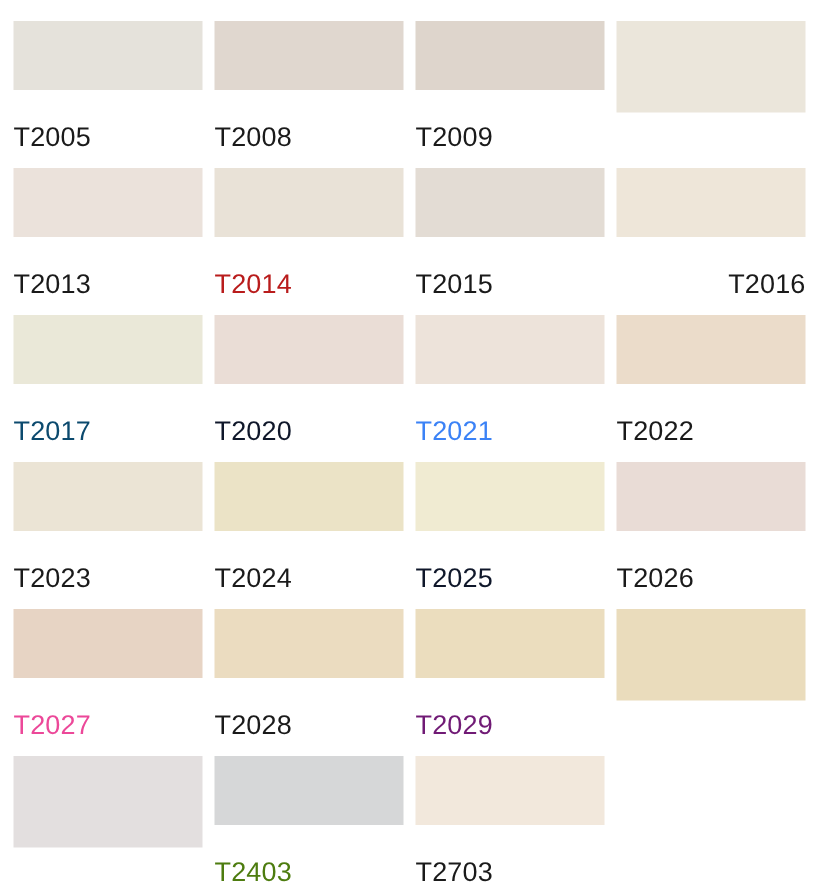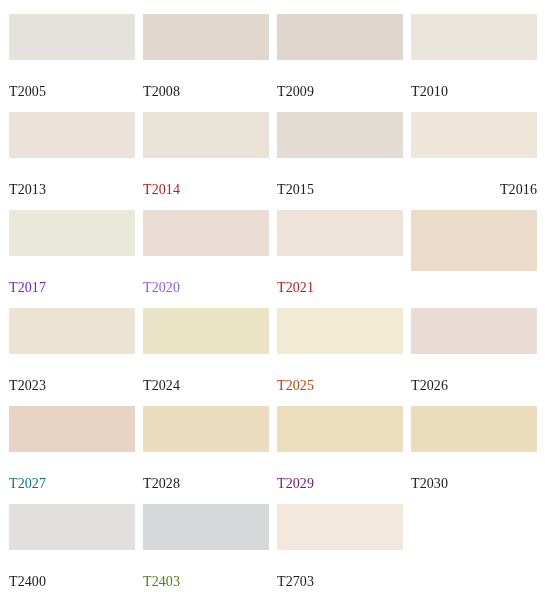--- a/index.html
+++ b/index.html
@@ -27,22 +27,22 @@
     display: flex;
     flex-direction: column;
     width: 126px;
   }
   .swatch-chip {
     width: 126px;
     height: 61px;
     display: block;
   }
   .swatch-label {
-    font-family: Liberation Serif, serif;
-    font-size: 14px;
+    font-family: Liberation Sans, sans-serif;
+    font-size: 18px;
     line-height: 13px;
     color: #1a1a1a;
     margin-top: 25px;
     letter-spacing: 0.1px;
     white-space: nowrap;
   }
 </style>
 </head>
 <body>
 
@@ -54,88 +54,86 @@
     <div class="swatch-cell">
       <div class="swatch-chip" title="T2008" style="background-color: rgb(224, 215, 207);"></div>
       <div class="swatch-label" style="color: rgb(26, 26, 26);">T2008</div>
     </div>
     <div class="swatch-cell">
       <div class="swatch-chip" title="T2009" style="background-color: rgb(222, 213, 204);"></div>
       <div class="swatch-label" style="color: rgb(26, 26, 26);">T2009</div>
     </div>
     <div class="swatch-cell">
       <div class="swatch-chip" title="T2010" style="background-color: rgb(235, 230, 219);"></div>
-      <div class="swatch-label" style="color: rgb(26, 26, 26);">T2010</div>
     </div>
     <div class="swatch-cell">
       <div class="swatch-chip" title="T2013" style="background-color: rgb(235, 226, 219);"></div>
       <div class="swatch-label" style="color: rgb(26, 26, 26);">T2013</div>
     </div>
     <div class="swatch-cell">
       <div class="swatch-chip" title="T2014" style="background-color: rgb(233, 226, 215);"></div>
       <div class="swatch-label" style="color: #b91c1c;">T2014</div>
     </div>
     <div class="swatch-cell">
       <div class="swatch-chip" title="T2015" style="background-color: rgb(227, 220, 212);"></div>
       <div class="swatch-label" style="color: rgb(26, 26, 26);">T2015</div>
     </div>
     <div class="swatch-cell">
       <div class="swatch-chip" title="T2016" style="background-color: rgb(238, 230, 217);"></div>
       <div class="swatch-label" style="color: rgb(26, 26, 26); text-align: right;">T2016</div>
     </div>
     <div class="swatch-cell">
       <div class="swatch-chip" title="T2017" style="background-color: rgb(234, 232, 216);"></div>
-      <div class="swatch-label" style="color: #6d28d9;">T2017</div>
+      <div class="swatch-label" style="color: #0c4a6e;">T2017</div>
     </div>
     <div class="swatch-cell">
       <div class="swatch-chip" title="T2020" style="background-color: rgb(234, 221, 214);"></div>
-      <div class="swatch-label" style="color: #8b5cf6;">T2020</div>
+      <div class="swatch-label" style="color: #0f172a;">T2020</div>
     </div>
     <div class="swatch-cell">
       <div class="swatch-chip" title="T2021" style="background-color: rgb(237, 227, 218);"></div>
-      <div class="swatch-label" style="color: #b91c1c;">T2021</div>
+      <div class="swatch-label" style="color: #3b82f6;">T2021</div>
     </div>
     <div class="swatch-cell">
       <div class="swatch-chip" title="T2022" style="background-color: rgb(235, 220, 202);"></div>
+      <div class="swatch-label" style="color: rgb(26, 26, 26);">T2022</div>
     </div>
     <div class="swatch-cell">
       <div class="swatch-chip" title="T2023" style="background-color: rgb(235, 228, 213);"></div>
       <div class="swatch-label" style="color: rgb(26, 26, 26);">T2023</div>
     </div>
     <div class="swatch-cell">
       <div class="swatch-chip" title="T2024" style="background-color: rgb(235, 227, 198);"></div>
       <div class="swatch-label" style="color: rgb(26, 26, 26);">T2024</div>
     </div>
     <div class="swatch-cell">
       <div class="swatch-chip" title="T2025" style="background-color: rgb(240, 235, 210);"></div>
-      <div class="swatch-label" style="color: #c2410c;">T2025</div>
+      <div class="swatch-label" style="color: #0f172a;">T2025</div>
     </div>
     <div class="swatch-cell">
       <div class="swatch-chip" title="T2026" style="background-color: rgb(233, 220, 214);"></div>
       <div class="swatch-label" style="color: rgb(26, 26, 26);">T2026</div>
     </div>
     <div class="swatch-cell">
       <div class="swatch-chip" title="T2027" style="background-color: rgb(231, 212, 196);"></div>
-      <div class="swatch-label" style="color: #0f766e;">T2027</div>
+      <div class="swatch-label" style="color: #ec4899;">T2027</div>
     </div>
     <div class="swatch-cell">
       <div class="swatch-chip" title="T2028" style="background-color: rgb(235, 220, 192);"></div>
       <div class="swatch-label" style="color: rgb(26, 26, 26);">T2028</div>
     </div>
     <div class="swatch-cell">
       <div class="swatch-chip" title="T2029" style="background-color: rgb(235, 221, 190);"></div>
       <div class="swatch-label" style="color: #701a75;">T2029</div>
     </div>
     <div class="swatch-cell">
       <div class="swatch-chip" title="T2030" style="background-color: rgb(234, 220, 188);"></div>
-      <div class="swatch-label" style="color: rgb(26, 26, 26);">T2030</div>
     </div>
     <div class="swatch-cell">
       <div class="swatch-chip" title="T2400" style="background-color: rgb(227, 223, 223);"></div>
-      <div class="swatch-label" style="color: rgb(26, 26, 26);">T2400</div>
     </div>
     <div class="swatch-cell">
       <div class="swatch-chip" title="T2403" style="background-color: rgb(214, 215, 216);"></div>
       <div class="swatch-label" style="color: #4d7c0f;">T2403</div>
     </div>
     <div class="swatch-cell">
       <div class="swatch-chip" title="T2703" style="background-color: rgb(242, 232, 220);"></div>
       <div class="swatch-label" style="color: rgb(26, 26, 26);">T2703</div>
     </div>
   </main>

